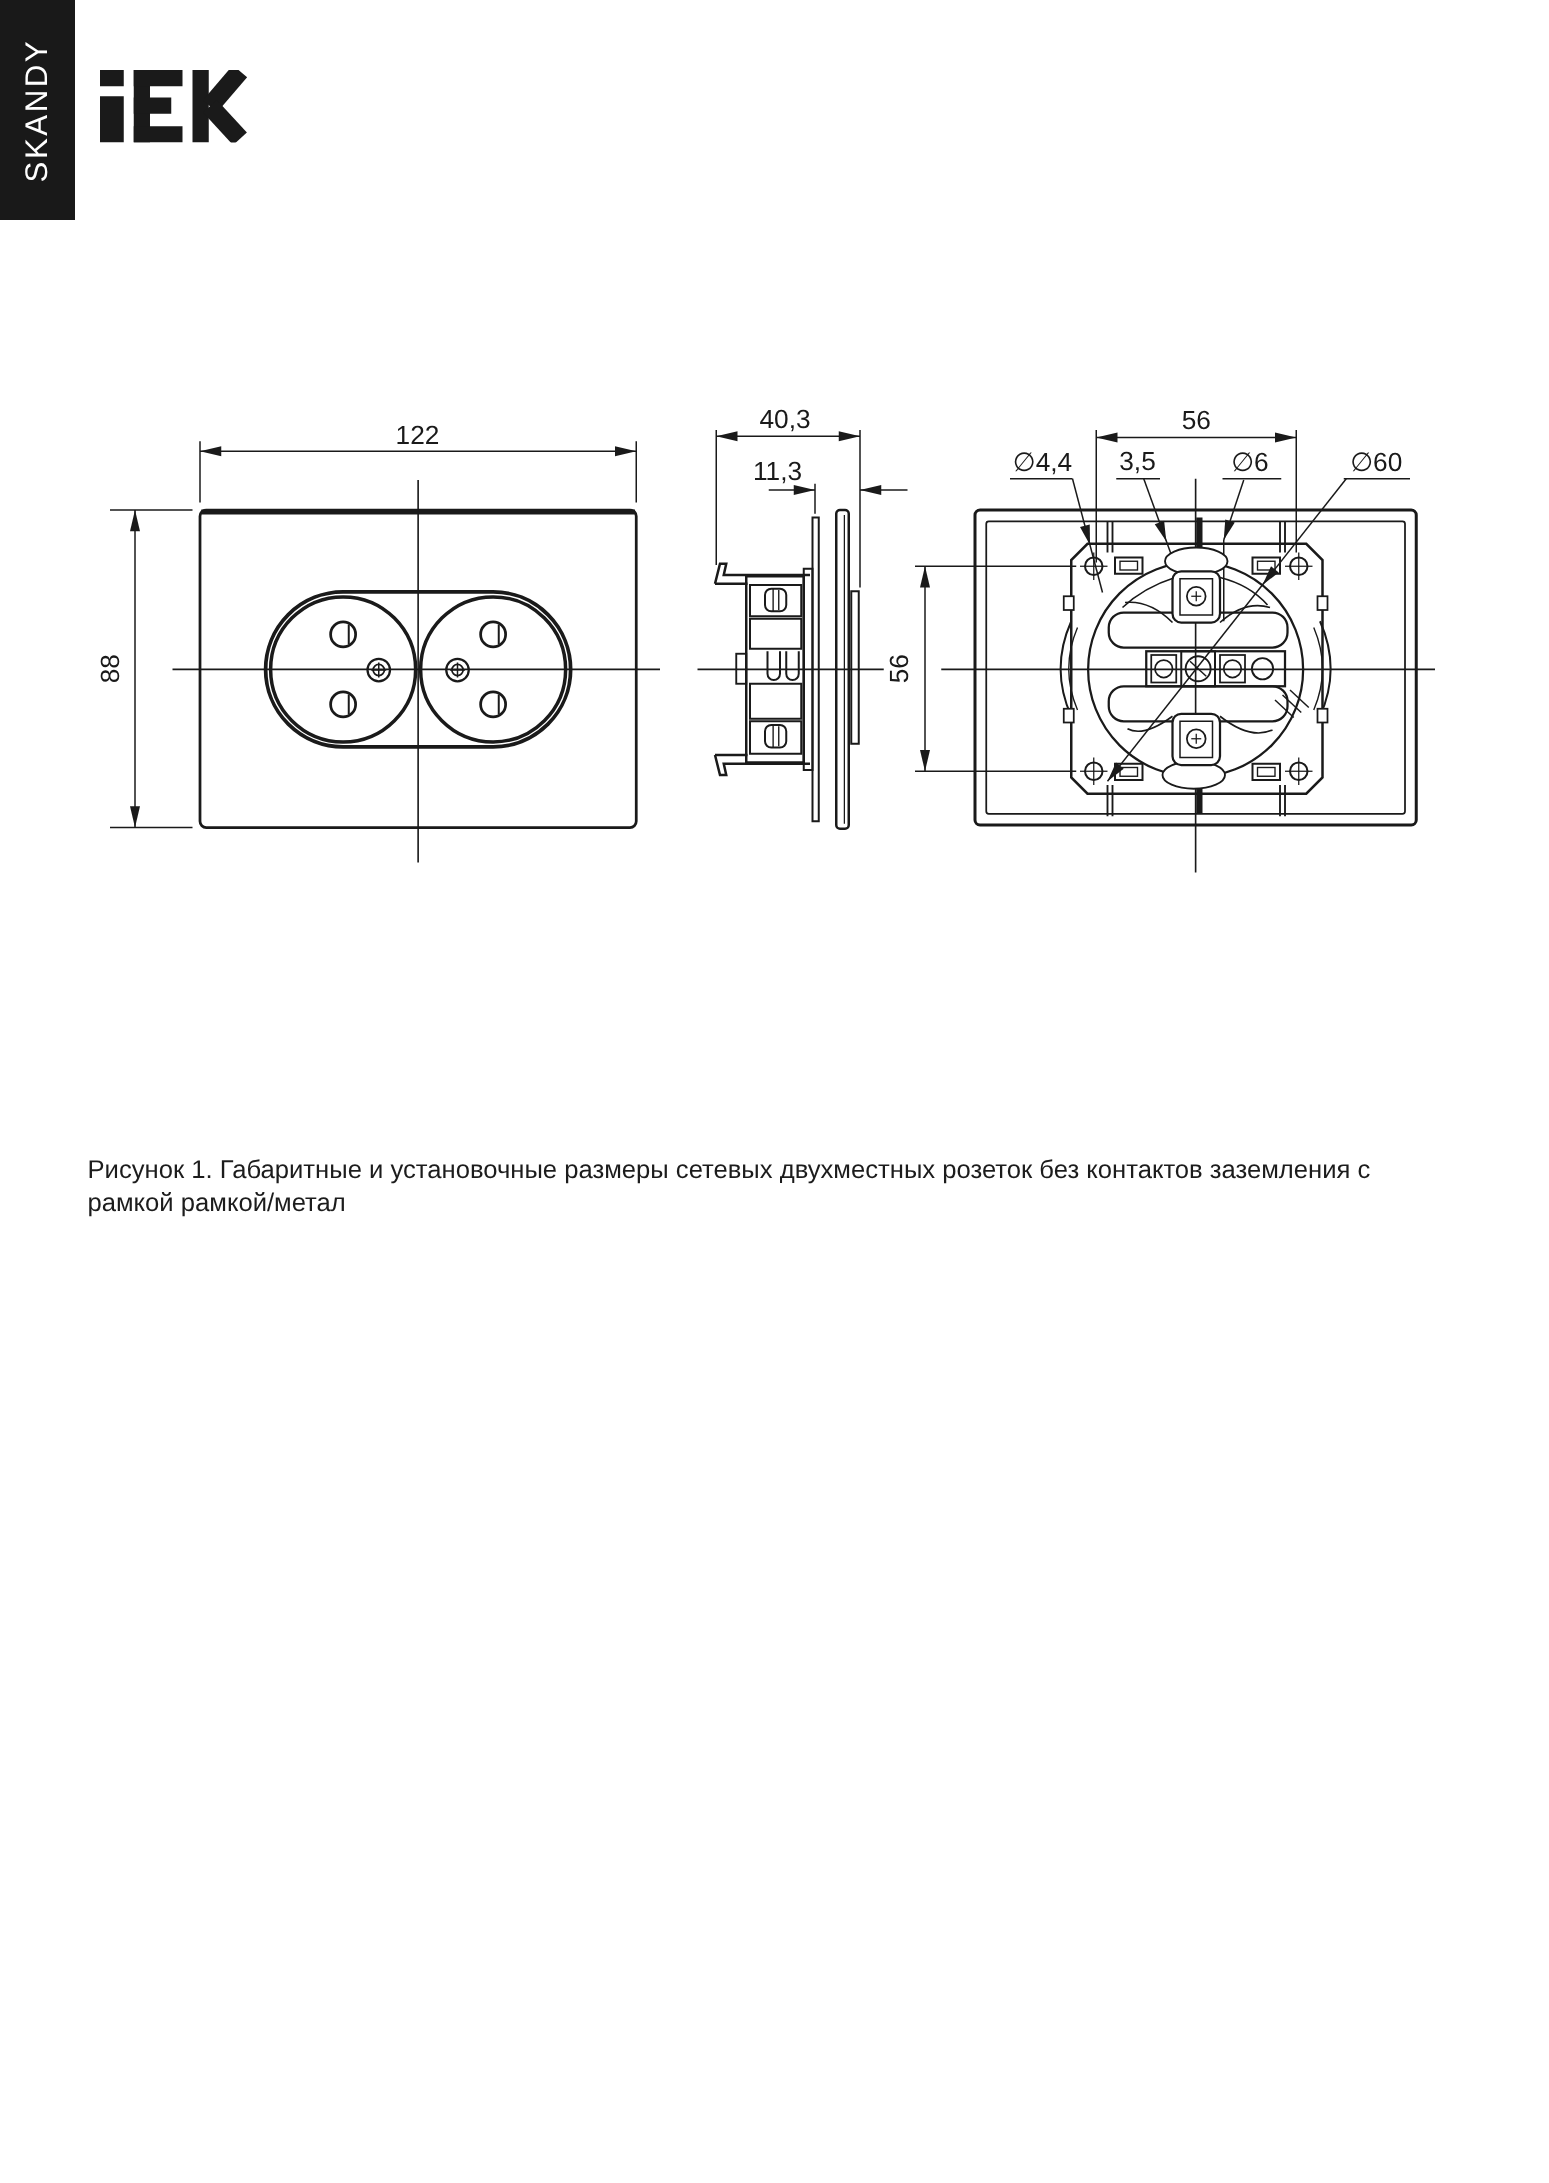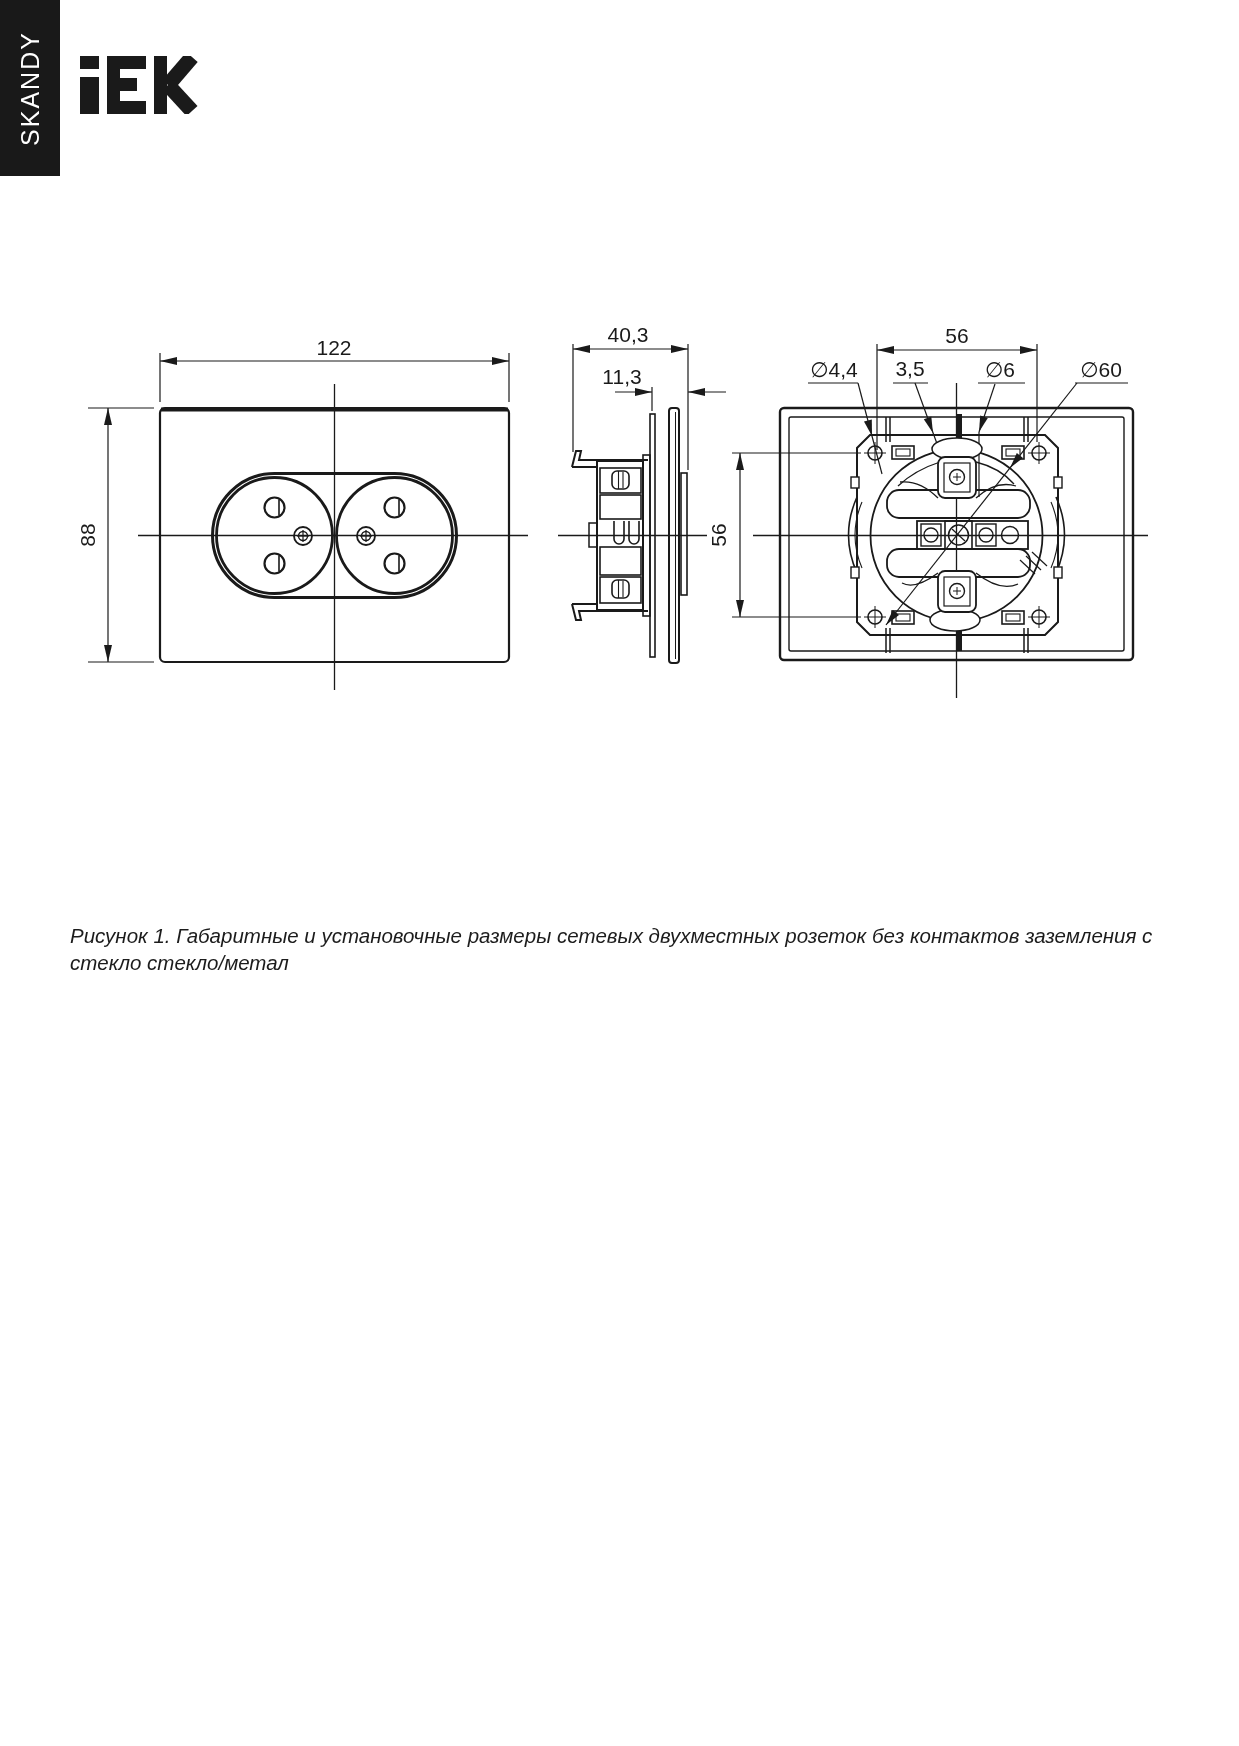--- a/index.html
+++ b/index.html
@@ -15,21 +15,21 @@
   .sidebar-text{
     transform:rotate(-90deg);white-space:nowrap;color:#ffffff;
     font-size:25px;font-weight:500;letter-spacing:2px;line-height:1;
   }
   .logo{position:absolute;left:80px;top:56px;width:120px;height:58px;}
   .drawing{position:absolute;left:0;top:0;width:1239px;height:1000px;}
   .caption{
     position:absolute;left:70px;top:922px;width:1120px;
     font-size:20.5px;line-height:27px;color:#1c1c1c;
   }
-  .caption div{white-space:nowrap;font-style:italic;}
+  .caption div{white-space:nowrap;}
   
   .ln{fill:none;stroke:#1a1a1a;stroke-linecap:butt;stroke-linejoin:miter;}
   .wf{fill:#ffffff;stroke:#1a1a1a;}
   .fi{fill:#1a1a1a;stroke:none;}
   .dim{font-family:"Liberation Sans","DejaVu Sans",sans-serif;font-size:21px;fill:#1a1a1a;text-anchor:middle;}
 </style>
 </head>
 <body>
 
 <div class="page">
@@ -283,16 +283,16 @@
         <rect class="ln" stroke-width="1.2" x="944" y="577" width="26" height="29"></rect>
         <circle class="ln" stroke-width="1.4" cx="957" cy="591" r="7.5"></circle>
         <line class="ln" stroke-width="1" x1="953" y1="591" x2="961" y2="591"></line>
         <line class="ln" stroke-width="1" x1="957" y1="587" x2="957" y2="595"></line>
       </g>
     </g>
   </svg>
 
   <div class="caption">
     <div>Рисунок 1. Габаритные и установочные размеры сетевых двухместных розеток без контактов заземления с</div>
-    <div>стекло стекло/метал</div>
+    <div>рамкой рамкой/метал</div>
   </div>
 
 </div>
 
 </body></html>

